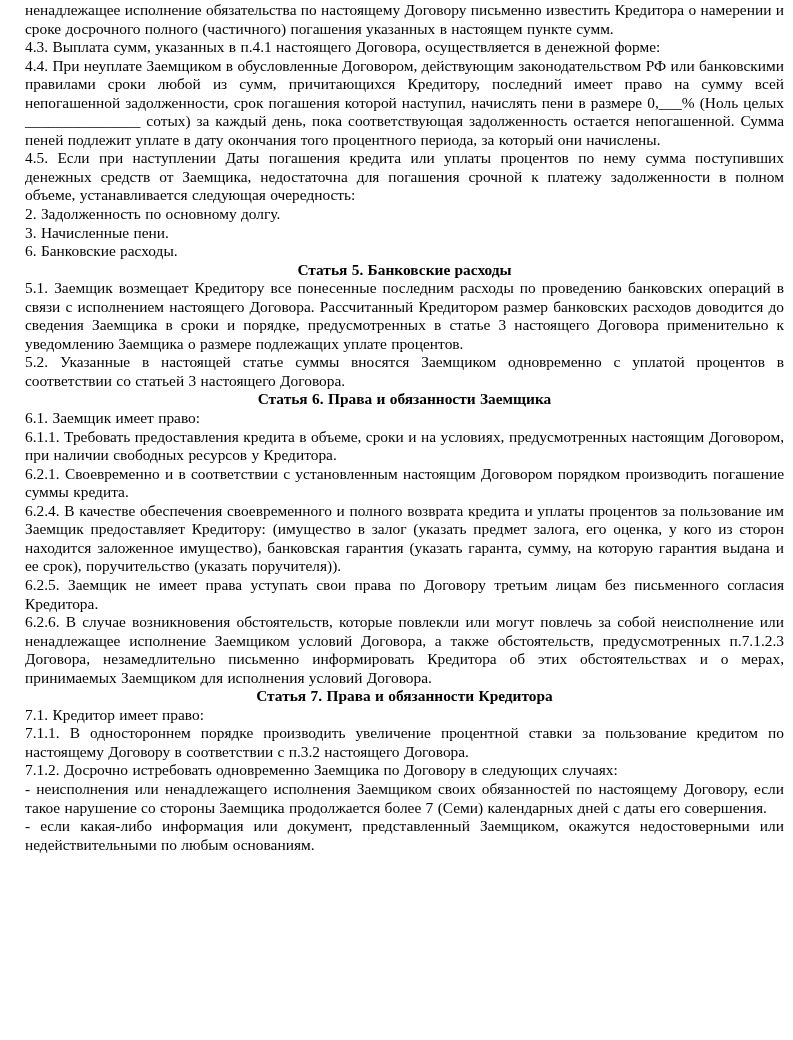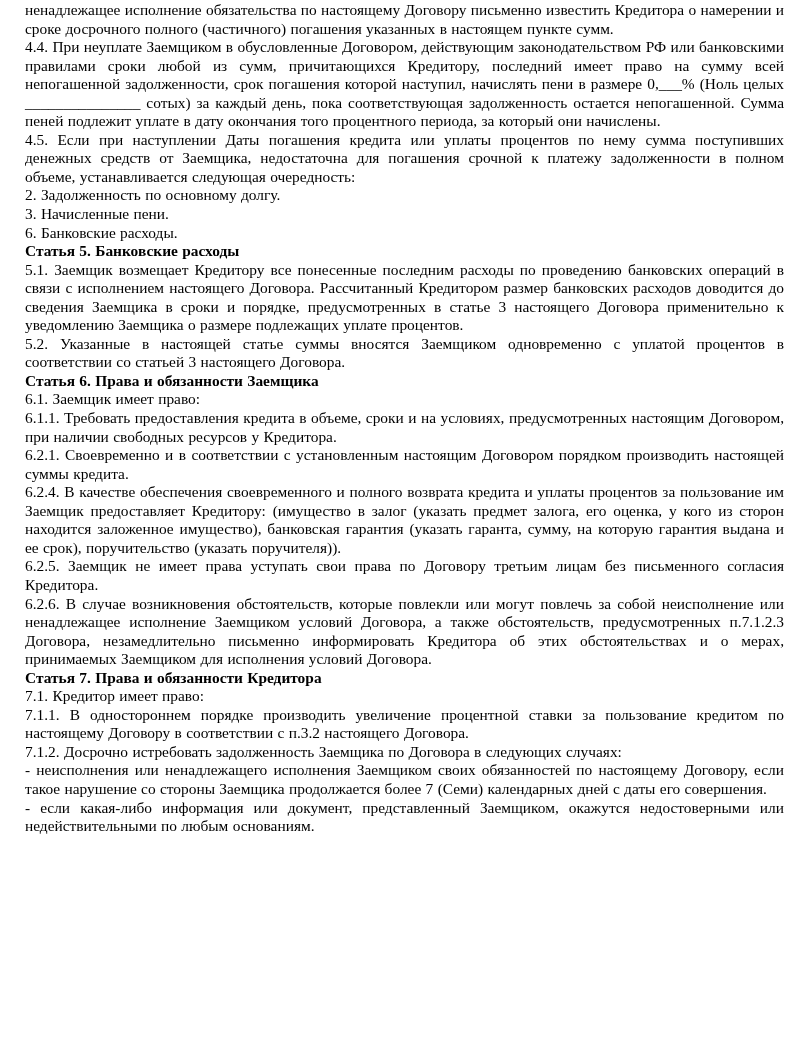--- a/index.html
+++ b/index.html
@@ -20,42 +20,43 @@
   .page p {
     margin: 0;
     padding: 0;
     font-size: 15.4px;
     line-height: 18.55px;
     text-align: justify;
     word-spacing: 0.5px;
   }
   .page p.heading {
     font-weight: bold;
-    text-align: left;
+    text-align: center;
   }
 </style>
 </head>
 <body>
 
 <div class="page">
   <p>ненадлежащее исполнение обязательства по настоящему Договору письменно известить Кредитора о намерении и сроке досрочного полного (частичного) погашения указанных в настоящем пункте сумм.</p>
+  <p>4.3. Выплата сумм, указанных в п.4.1 настоящего Договора, осуществляется в денежной форме:</p>
   <p>4.4. При неуплате Заемщиком в обусловленные Договором, действующим законодательством РФ или банковскими правилами сроки любой из сумм, причитающихся Кредитору, последний имеет право на сумму всей непогашенной задолженности, срок погашения которой наступил, начислять пени в размере 0,___% (Ноль целых _______________ сотых) за каждый день, пока соответствующая задолженность остается непогашенной. Сумма пеней подлежит уплате в дату окончания того процентного периода, за который они начислены.</p>
   <p>4.5. Если при наступлении Даты погашения кредита или уплаты процентов по нему сумма поступивших денежных средств от Заемщика, недостаточна для погашения срочной к платежу задолженности в полном объеме, устанавливается следующая очередность:</p>
   <p>2. Задолженность по основному долгу.</p>
   <p>3. Начисленные пени.</p>
   <p>6. Банковские расходы.</p>
   <p class="heading">Статья 5. Банковские расходы</p>
   <p>5.1. Заемщик возмещает Кредитору все понесенные последним расходы по проведению банковских операций в связи с исполнением настоящего Договора. Рассчитанный Кредитором размер банковских расходов доводится до сведения Заемщика в сроки и порядке, предусмотренных в статье 3 настоящего Договора применительно к уведомлению Заемщика о размере подлежащих уплате процентов.</p>
   <p>5.2. Указанные в настоящей статье суммы вносятся Заемщиком одновременно с уплатой процентов в соответствии со статьей 3 настоящего Договора.</p>
   <p class="heading">Статья 6. Права и обязанности Заемщика</p>
   <p>6.1. Заемщик имеет право:</p>
   <p>6.1.1. Требовать предоставления кредита в объеме, сроки и на условиях, предусмотренных настоящим Договором, при наличии свободных ресурсов у Кредитора.</p>
-  <p>6.2.1. Своевременно и в соответствии с установленным настоящим Договором порядком производить настоящей суммы кредита.</p>
+  <p>6.2.1. Своевременно и в соответствии с установленным настоящим Договором порядком производить погашение суммы кредита.</p>
   <p>6.2.4. В качестве обеспечения своевременного и полного возврата кредита и уплаты процентов за пользование им Заемщик предоставляет Кредитору: (имущество в залог (указать предмет залога, его оценка, у кого из сторон находится заложенное имущество), банковская гарантия (указать гаранта, сумму, на которую гарантия выдана и ее срок), поручительство (указать поручителя)).</p>
   <p>6.2.5. Заемщик не имеет права уступать свои права по Договору третьим лицам без письменного согласия Кредитора.</p>
   <p>6.2.6. В случае возникновения обстоятельств, которые повлекли или могут повлечь за собой неисполнение или ненадлежащее исполнение Заемщиком условий Договора, а также обстоятельств, предусмотренных п.7.1.2.3 Договора, незамедлительно письменно информировать Кредитора об этих обстоятельствах и о мерах, принимаемых Заемщиком для исполнения условий Договора.</p>
   <p class="heading">Статья 7. Права и обязанности Кредитора</p>
   <p>7.1. Кредитор имеет право:</p>
   <p>7.1.1. В одностороннем порядке производить увеличение процентной ставки за пользование кредитом по настоящему Договору в соответствии с п.3.2 настоящего Договора.</p>
-  <p>7.1.2. Досрочно истребовать задолженность Заемщика по Договора в следующих случаях:</p>
+  <p>7.1.2. Досрочно истребовать одновременно Заемщика по Договору в следующих случаях:</p>
   <p>- неисполнения или ненадлежащего исполнения Заемщиком своих обязанностей по настоящему Договору, если такое нарушение со стороны Заемщика продолжается более 7 (Семи) календарных дней с даты его совершения.</p>
   <p>- если какая-либо информация или документ, представленный Заемщиком, окажутся недостоверными или недействительными по любым основаниям.</p>
 </div>
 
 </body></html>

